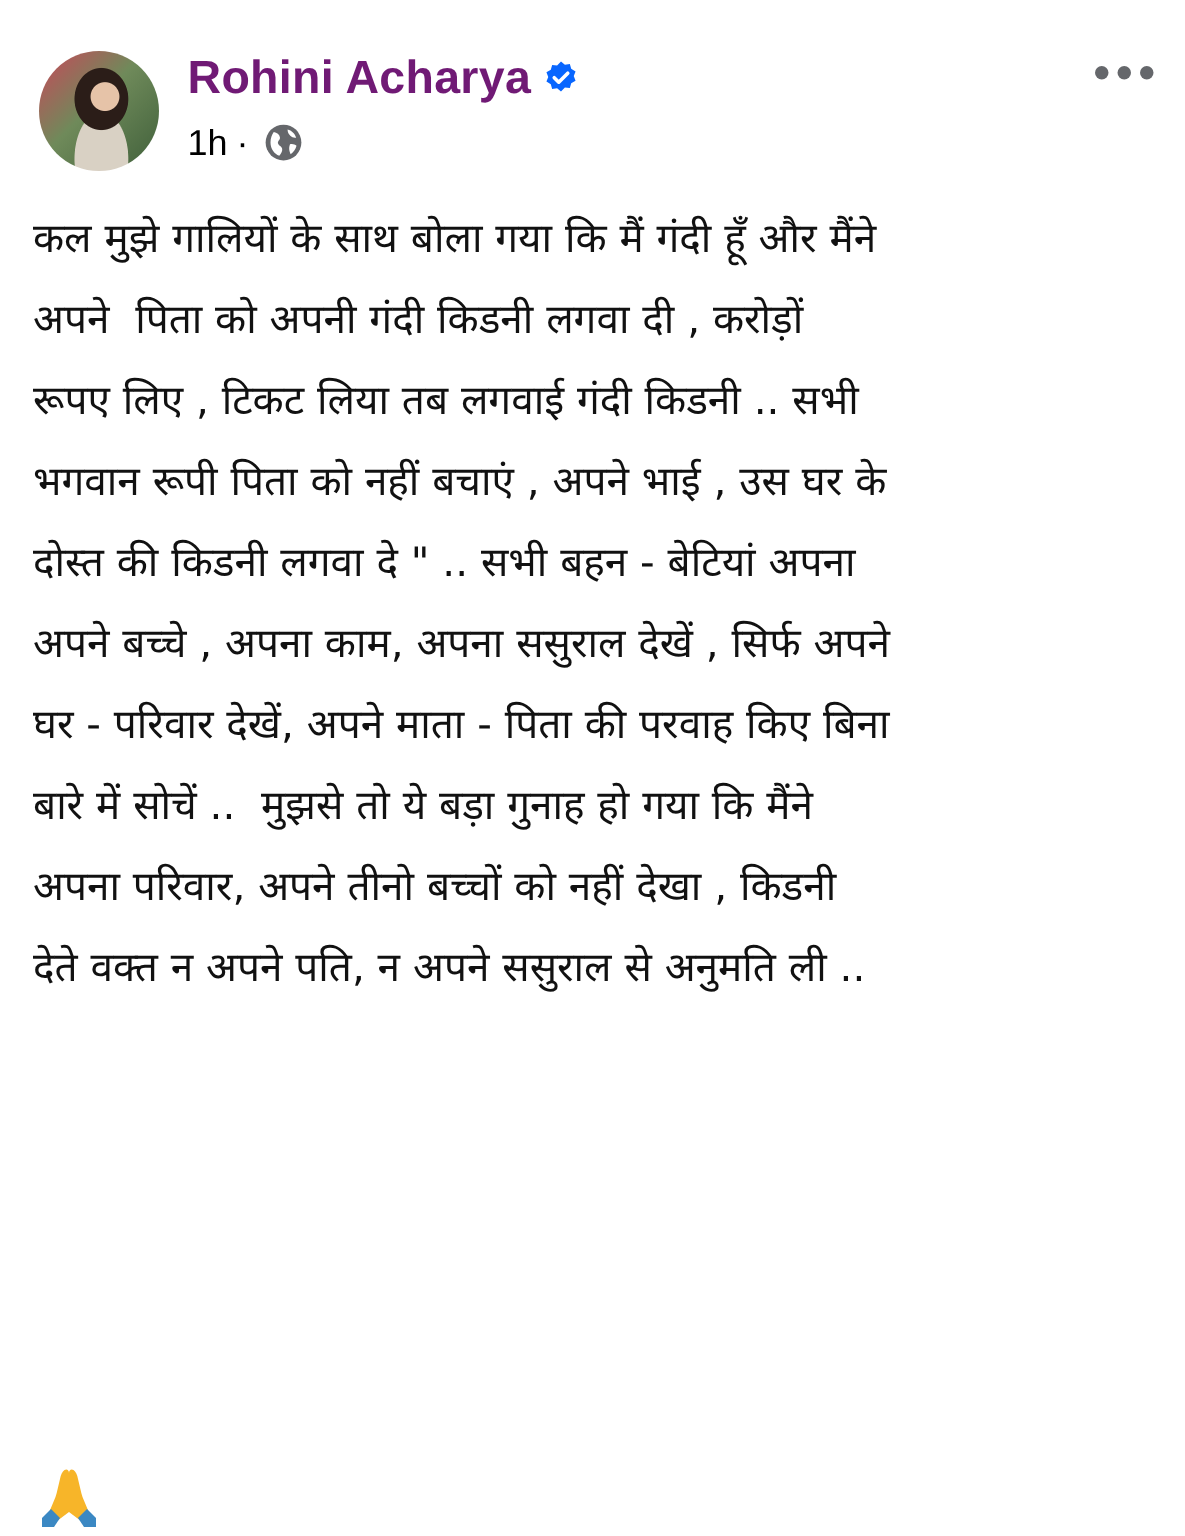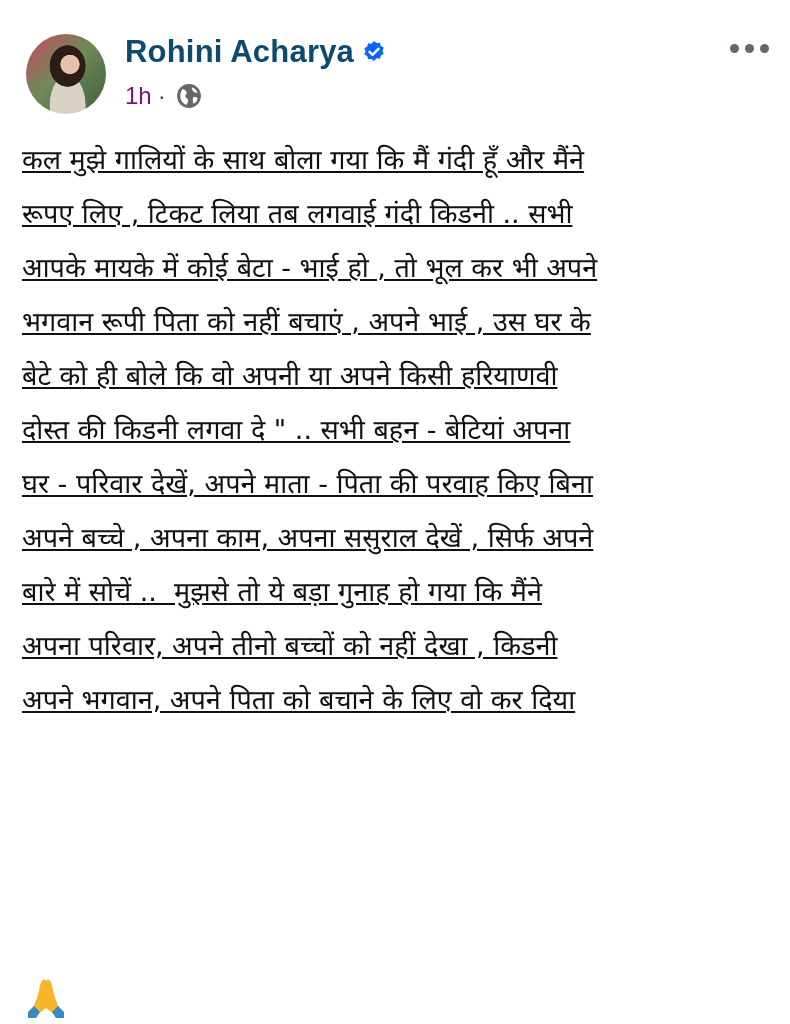--- a/index.html
+++ b/index.html
@@ -5,28 +5,28 @@
   html, body { margin:0; padding:0; background:#ffffff; }
   body { width:790px; height:1024px; overflow:hidden; position:relative; font-family:"DejaVu Sans", sans-serif; color:#050505; }
   .header { position:absolute; left:0; top:0; width:790px; height:125px; }
   .avatar { position:absolute; left:26px; top:34px; width:80px; height:80px; border-radius:50%;
     background: radial-gradient(circle at 55% 38%, #e6c3a8 0 14%, transparent 15%),
                 radial-gradient(ellipse at 52% 40%, #2b1d18 0 30%, transparent 31%),
                 radial-gradient(ellipse at 52% 90%, #d9d1c4 0 30%, transparent 31%),
                 linear-gradient(135deg, #c9475a 0%, #6f8a5a 45%, #3f5f3a 100%);
     overflow:hidden; }
   .name-row { position:absolute; left:125px; top:34px; display:flex; align-items:center; }
-  .name { font-family:"Liberation Sans", sans-serif; font-weight:bold; font-size:31px; letter-spacing:0.2px; color:#0c4a6e; }
+  .name { font-family:"Liberation Sans", sans-serif; font-weight:bold; font-size:31px; letter-spacing:0.2px; color:#701a75; }
   .verified { margin-left:8px; width:24px; height:24px; }
-  .meta-row { position:absolute; left:125px; top:82px; display:flex; align-items:center; color:#701a75; font-family:"Liberation Sans", sans-serif; font-size:24px; }
+  .meta-row { position:absolute; left:125px; top:82px; display:flex; align-items:flex-start; color:#000000; font-family:"Liberation Sans", sans-serif; font-size:24px; }
   .dot-sep { margin:0 6px 0 6px; }
   .globe { width:26px; height:26px; margin-left:4px; }
   .more { position:absolute; left:726px; top:40px; display:flex; gap:6px; cursor:pointer; padding:4px; }
   .more span { width:9px; height:9px; border-radius:50%; background:#65676b; display:block; }
-  .post-body { position:absolute; left:22px; top:133px; width:760px; font-family:"DejaVu Sans", sans-serif; font-size:27px; line-height:54px; color:#111;text-decoration:underline; }
+  .post-body { position:absolute; left:22px; top:133px; width:760px; font-family:"DejaVu Sans", sans-serif; font-size:27px; line-height:54px; color:#111; }
   .post-line { white-space:pre; display:block; height:54px; }
   .emoji { position:absolute; left:24px; top:976px; width:44px; height:44px; }
 </style>
 </head>
 <body>
 
 <div class="header">
   <div class="avatar"></div>
   <div class="name-row">
     <span class="name">Rohini Acharya</span>
@@ -45,30 +45,29 @@
   </div>
   <div class="more">
     <span></span>
     <span></span>
     <span></span>
   </div>
 </div>
 
 <div class="post-body">
   <span class="post-line">कल मुझे गालियों के साथ बोला गया कि मैं गंदी हूँ और मैंने</span>
+  <span class="post-line">अपने  पिता को अपनी गंदी किडनी लगवा दी , करोड़ों</span>
   <span class="post-line">रूपए लिए , टिकट लिया तब लगवाई गंदी किडनी .. सभी</span>
-  <span class="post-line">आपके मायके में कोई बेटा - भाई हो , तो भूल कर भी अपने</span>
   <span class="post-line">भगवान रूपी पिता को नहीं बचाएं , अपने भाई , उस घर के</span>
-  <span class="post-line">बेटे को ही बोले कि वो अपनी या अपने किसी हरियाणवी</span>
   <span class="post-line">दोस्त की किडनी लगवा दे " .. सभी बहन - बेटियां अपना</span>
+  <span class="post-line">अपने बच्चे , अपना काम, अपना ससुराल देखें , सिर्फ अपने</span>
   <span class="post-line">घर - परिवार देखें, अपने माता - पिता की परवाह किए बिना</span>
-  <span class="post-line">अपने बच्चे , अपना काम, अपना ससुराल देखें , सिर्फ अपने</span>
   <span class="post-line">बारे में सोचें ..  मुझसे तो ये बड़ा गुनाह हो गया कि मैंने</span>
   <span class="post-line">अपना परिवार, अपने तीनो बच्चों को नहीं देखा , किडनी</span>
-  <span class="post-line">अपने भगवान, अपने पिता को बचाने के लिए वो कर दिया</span>
+  <span class="post-line">देते वक्त न अपने पति, न अपने ससुराल से अनुमति ली ..</span>
 </div>
 
 <svg class="emoji" viewBox="0 0 44 44">
   <path fill="#f7b529" d="M19 4c1.5-1 3 0 3 2v26l-8 6-6-4 5-12c1-3 2-8 3-12 .5-3 1.5-5 3-6z"></path>
   <path fill="#f7b529" d="M25 4c-1.5-1-3 0-3 2v26l8 6 6-4-5-12c-1-3-2-8-3-12-.5-3-1.5-5-3-6z"></path>
   <path fill="#3b88c3" d="M4 36l6-6 6 6-4 6H4z"></path>
   <path fill="#3b88c3" d="M40 36l-6-6-6 6 4 6h8z"></path>
 </svg>
 
 </body></html>

